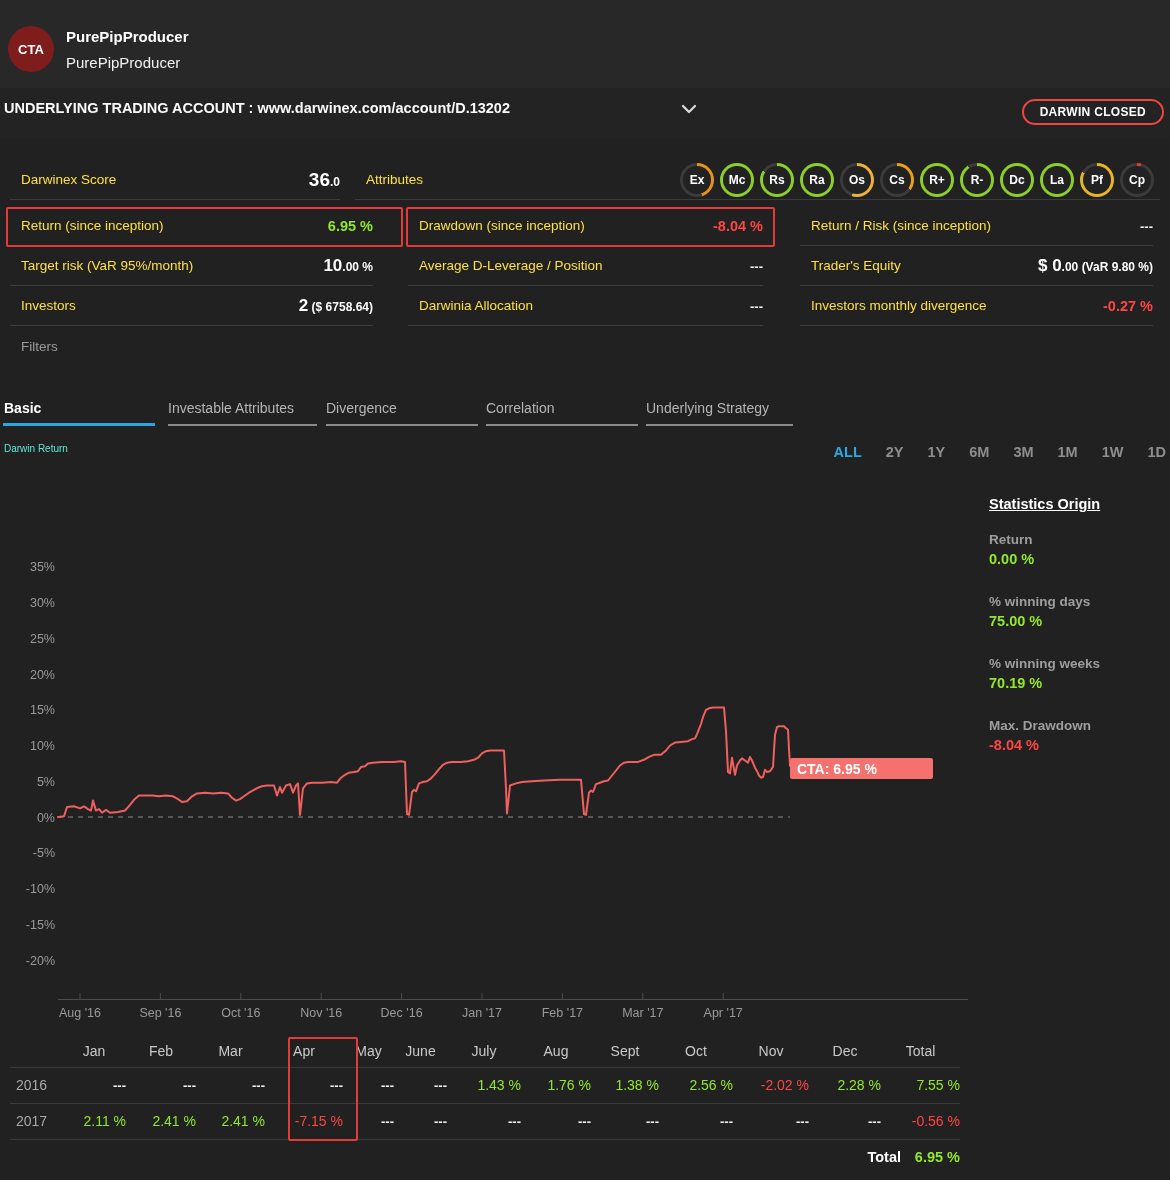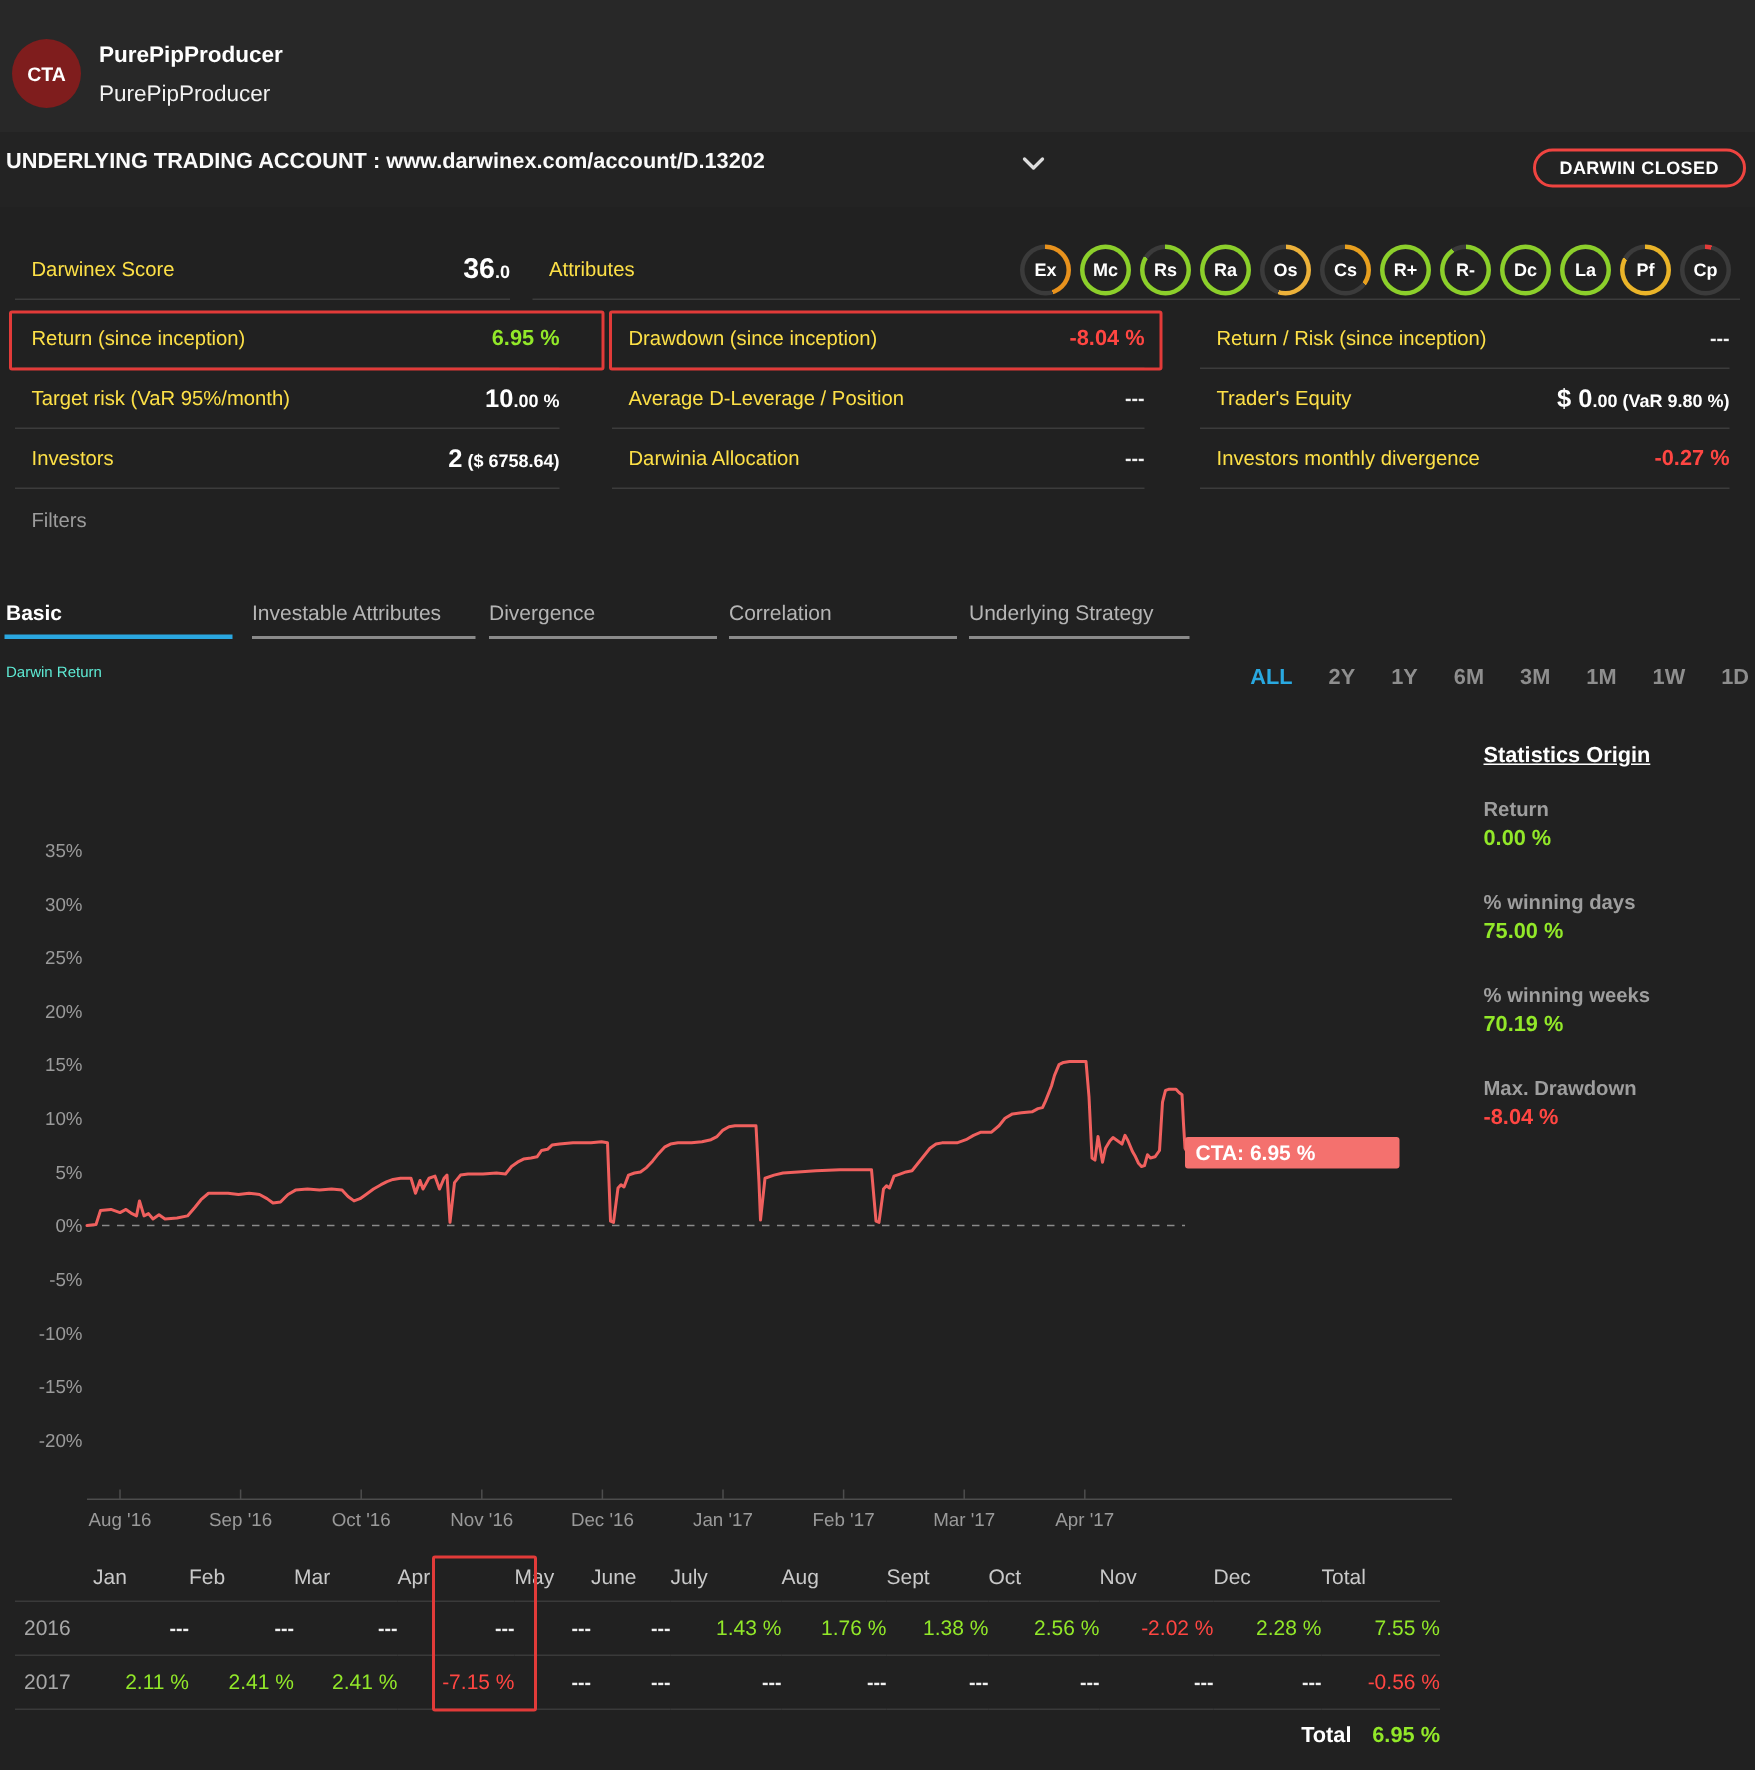--- a/index.html
+++ b/index.html
@@ -68,21 +68,21 @@
   .so-item { margin-bottom:27px; }
   .so-item .so-lbl { color:#9e9e9e; font-size:13.5px; font-weight:bold; margin-bottom:4px; }
   .so-item .so-val { font-size:14.5px; font-weight:bold; }
 
   
   #chart-svg { position:absolute; left:0; top:545px; }
 
   
   .monthly { position:absolute; left:10px; top:1035px; width:950px; border-collapse:collapse;
              table-layout:fixed; font-size:14px; }
-  .monthly th { font-weight:normal; color:#c9c9c9; text-align:left; height:32px; }
+  .monthly th { font-weight:normal; color:#c9c9c9; text-align:center; height:32px; }
   .monthly td { text-align:right; height:36px; color:#e8e8e8; }
   .monthly thead tr, .monthly tbody tr { border-bottom:1px solid #3a3a3a; }
   .monthly .year { text-align:left; color:#a8a8a8; padding-left:6px; }
   .monthly .g { color:#92e829; } .monthly .r { color:#ff4642; }
   .monthly .d { color:#f0f0f0; font-weight:bold; font-size:13px; }
   .total-label { position:absolute; right:269px; top:1139px; height:36px; line-height:36px;
                  font-size:14.5px; font-weight:bold; color:#fff; }
   .total-value { position:absolute; right:210px; top:1139px; height:36px; line-height:36px;
                  font-size:14.5px; font-weight:bold; color:#92e829; }
 </style>

